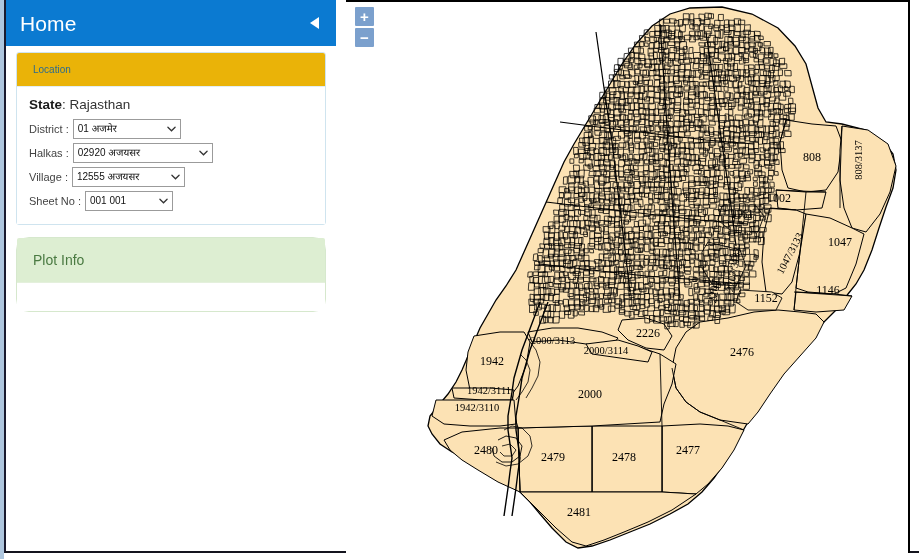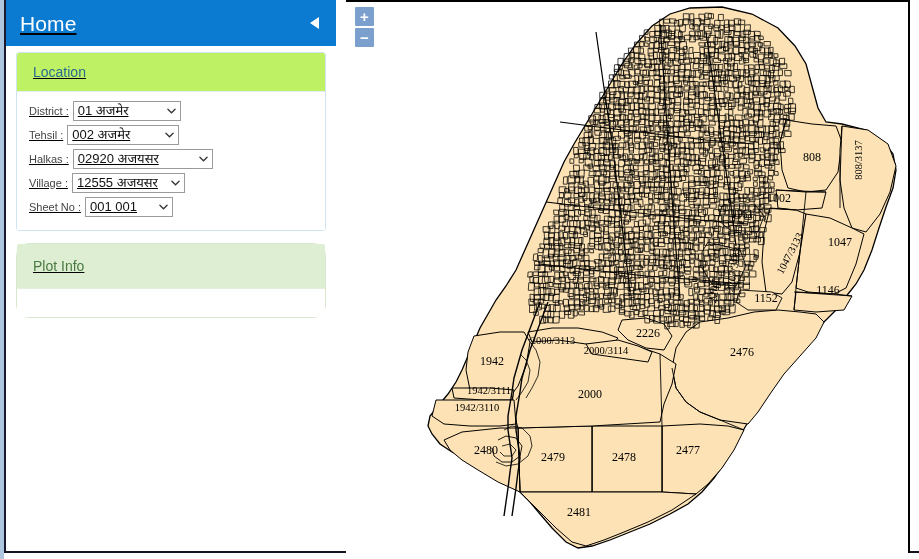--- a/index.html
+++ b/index.html
@@ -42,21 +42,20 @@
     background: #ffffff;
   }
 
   
   #sidebar {
     position: absolute;
     left: 6px; top: 0;
     width: 330px;
     height: 352px;
     background: #ffffff;
-    text-decoration: underline;
   }
 
   .sidebar-header {
     height: 46px;
     background: #0b7ad1;
     display: flex;
     align-items: center;
     justify-content: space-between;
     padding: 0 14px 0 14px;
     box-sizing: border-box;
@@ -80,23 +79,23 @@
     margin: 6px 10px 0 10px;
     border: 1px solid transparent;
     border-radius: 3px;
     box-sizing: border-box;
   }
   .panel-location {
     border-color: #cfe4ef;
     background: #ffffff;
   }
   .panel-location .panel-head {
-    background: #bef264;
+    background: #eab308;
     color: #2b6b8f;
-    font-size: 14px;
+    font-size: 10px;
     padding: 11px 0 11px 16px;
     border-radius: 2px 2px 0 0;
   }
   .panel-location .panel-body {
     background: #ffffff;
     padding: 8px 8px 10px 8px;
     border-top: 1px solid #e2eef4;
   }
 
   .state-line {
@@ -113,21 +112,21 @@
     height: 21px;
   }
   .field-label {
     font-size: 11px;
     color: #444444;
     white-space: nowrap;
     margin-right: 4px;
   }
   .mini-select {
     font-family: "Liberation Sans", sans-serif;
-    font-size: 13px;
+    font-size: 10px;
     color: #111111;
     background: #ffffff;
     border: 1px solid #9b9b9b;
     border-radius: 0;
     height: 20px;
     padding: 0 18px 0 4px;
     line-height: 18px;
     box-sizing: border-box;
     position: relative;
     display: inline-block;
@@ -224,40 +223,34 @@
         <svg width="11" height="14" viewBox="0 0 11 14" aria-hidden="true">
           <polygon points="10,1 10,13 1,7" fill="#ffffff"></polygon>
         </svg>
       </span>
     </div>
 
     <div class="panel panel-location">
       <div class="panel-head">Location</div>
       <div class="panel-body">
 
+        <div class="state-line">
+          <b>State</b><span>: Rajasthan</span>
+        </div>
 
         <div class="field-row">
           <span class="field-label">District :</span>
           <span class="mini-select" style="width:108px;">
             <span>01 अजमेर</span>
             <svg class="chev" viewBox="0 0 10 6">
               <path d="M1 1 L5 5 L9 1" stroke="#333" stroke-width="1.4" fill="none" stroke-linecap="round"></path>
             </svg>
           </span>
         </div>
 
-        <div class="field-row">
-          <span class="field-label">Tehsil :</span>
-          <span class="mini-select" style="width:112px;">
-            <span>002 अजमेर</span>
-            <svg class="chev" viewBox="0 0 10 6">
-              <path d="M1 1 L5 5 L9 1" stroke="#333" stroke-width="1.4" fill="none" stroke-linecap="round"></path>
-            </svg>
-          </span>
-        </div>
 
 
         <div class="field-row">
           <span class="field-label">Halkas :</span>
           <span class="mini-select" style="width:140px;">
             <span>02920 अजयसर</span>
             <svg class="chev" viewBox="0 0 10 6">
               <path d="M1 1 L5 5 L9 1" stroke="#333" stroke-width="1.4" fill="none" stroke-linecap="round"></path>
             </svg>
           </span>

